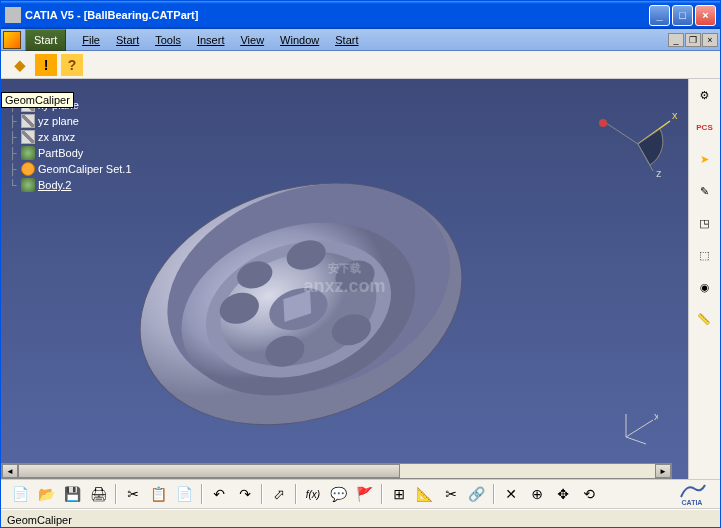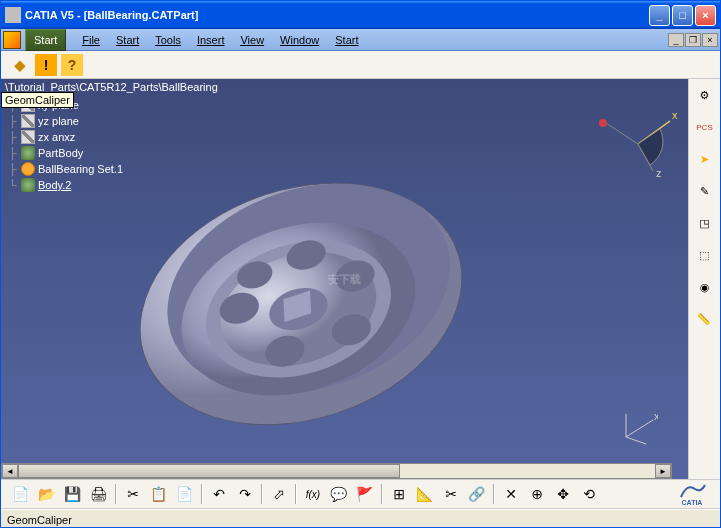--- a/index.html
+++ b/index.html
@@ -78,21 +78,20 @@
 </div>
 
 <div class="toolbar-help">
   <div class="tool-icon" style="color:#cc8800">◆</div>
   <div class="tool-icon" style="background:#ffaa00;color:#000">!</div>
   <div class="tool-icon" style="background:#ffcc44;color:#884400">?</div>
 </div>
 
 <div class="main-area">
   <div class="viewport">
-    <div class="path-bar">\Tutorial_Parts\CAT5R12_Parts\BallBearing</div>
     <div class="tooltip-box">GeomCaliper</div>
     <div class="tree" id="tree-container">
         <div class="tree-item">
           <span class="connector">├</span>
           <span class="tree-icon icon-plane"></span>
           <span class="tree-label">xy plane</span>
         </div>
         <div class="tree-item">
           <span class="connector">├</span>
           <span class="tree-icon icon-plane"></span>
@@ -104,21 +103,21 @@
           <span class="tree-label">zx anxz</span>
         </div>
         <div class="tree-item">
           <span class="connector">├</span>
           <span class="tree-icon icon-body"></span>
           <span class="tree-label">PartBody</span>
         </div>
         <div class="tree-item">
           <span class="connector">├</span>
           <span class="tree-icon icon-geomset"></span>
-          <span class="tree-label">BallBearing Set.1</span>
+          <span class="tree-label">GeomCaliper Set.1</span>
         </div>
         <div class="tree-item">
           <span class="connector">└</span>
           <span class="tree-icon icon-body"></span>
           <span class="tree-label underlined">Body.2</span>
         </div>
       </div>
 
     <div class="model-3d">
       <svg width="400" height="330" viewBox="0 0 400 330">
@@ -169,34 +168,35 @@
       <svg width="40" height="35">
         <line x1="8" y1="25" x2="35" y2="8" stroke="#ccc" stroke-width="1"></line>
         <line x1="8" y1="25" x2="8" y2="2" stroke="#ccc" stroke-width="1"></line>
         <line x1="8" y1="25" x2="28" y2="32" stroke="#ccc" stroke-width="1"></line>
         <text x="36" y="8" fill="#ccc" font-size="9">x</text>
       </svg>
     </div>
 
     <div class="watermark">
       <div>安下载</div>
+      <div style="font-size:18px">anxz.com</div>
     </div>
 
     <div class="scrollbar-h">
       <div class="scroll-btn">◄</div>
       <div class="scroll-track">
           <div class="scroll-thumb"></div>
         </div>
       <div class="scroll-btn">►</div>
     </div>
   </div>
 
   <div class="right-toolbar" id="right-tb">
       <div class="rt-icon">⚙</div>
-      <div class="rt-icon" style="color: rgb(204, 51, 51); font-size: 8px;">PCS</div>
+      <div class="rt-icon" style="color: rgb(204, 51, 51); font-size: 8px; font-weight: bold;">PCS</div>
       <div class="rt-icon" style="color: rgb(255, 170, 0);">➤</div>
       <div class="rt-icon">✎</div>
       <div class="rt-icon">◳</div>
       <div class="rt-icon">⬚</div>
       <div class="rt-icon">◉</div>
       <div class="rt-icon">📏</div>
     </div>
 </div>
 
 <div class="bottom-toolbar" id="bottom-tb">

